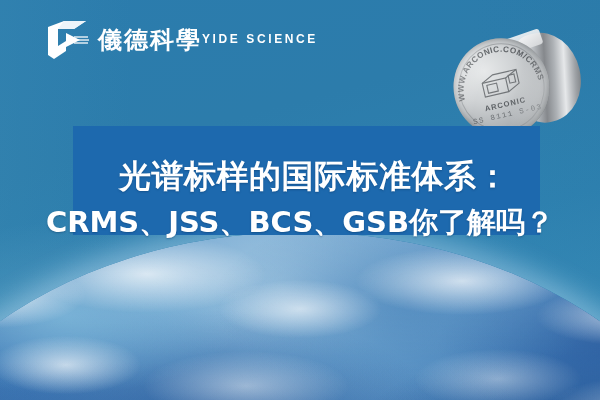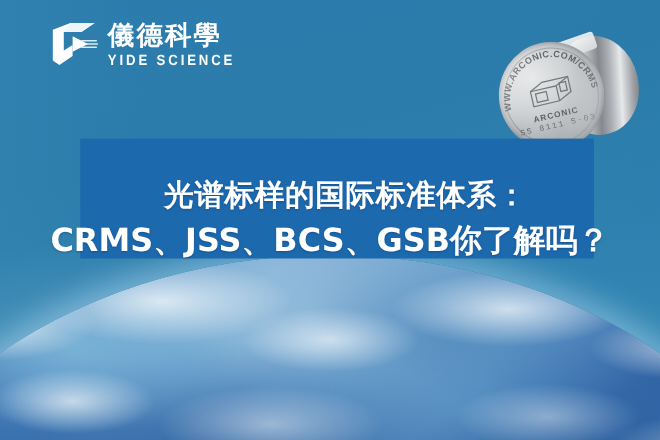--- a/index.html
+++ b/index.html
@@ -112,21 +112,21 @@
     align-items: center;
     gap: 8px;
   }
   .brand-mark {
     width: 46px;
     height: 44px;
     flex: 0 0 auto;
   }
   .brand-text {
     display: flex;
-    flex-direction: column;
+    flex-direction: row;
     justify-content: center;
     line-height: 1;
   }
   .brand-cn {
     color: #ffffff;
     font-size: 24px;
     font-weight: 700;
     letter-spacing: 2px;
     white-space: nowrap;
     font-family: "DejaVu Sans", "Liberation Sans", sans-serif;
@@ -266,21 +266,21 @@
     pointer-events: none;
   }
   .headline-line {
     color: #ffffff;
     font-weight: 700;
     white-space: nowrap;
     font-family: "DejaVu Sans", "Liberation Sans", sans-serif;
     text-shadow: 0 1px 2px rgba(0,40,80,0.35);
   }
   .line-1 {
-    font-size: 27px;
+    font-size: 32px;
     letter-spacing: 0.5px;
     padding-left: 28px;
     margin-top: 36px;
   }
   .line-2 {
     font-size: 29px;
     letter-spacing: 0px;
   }
 </style>
 </head>

